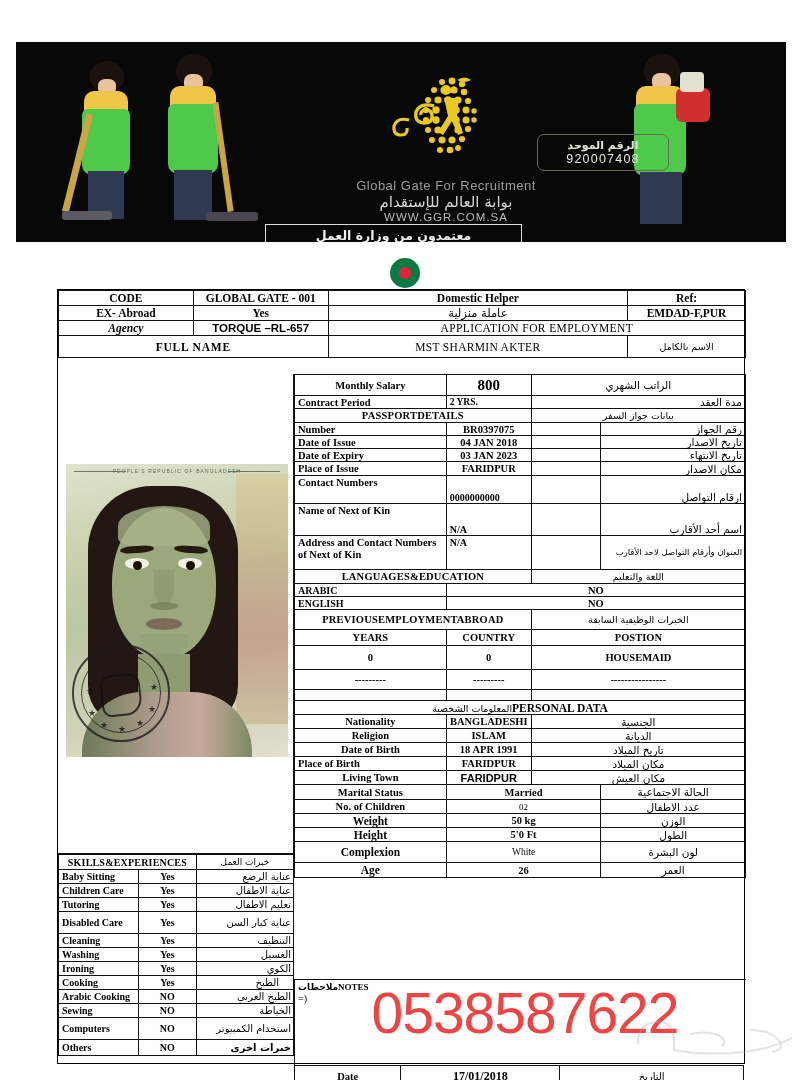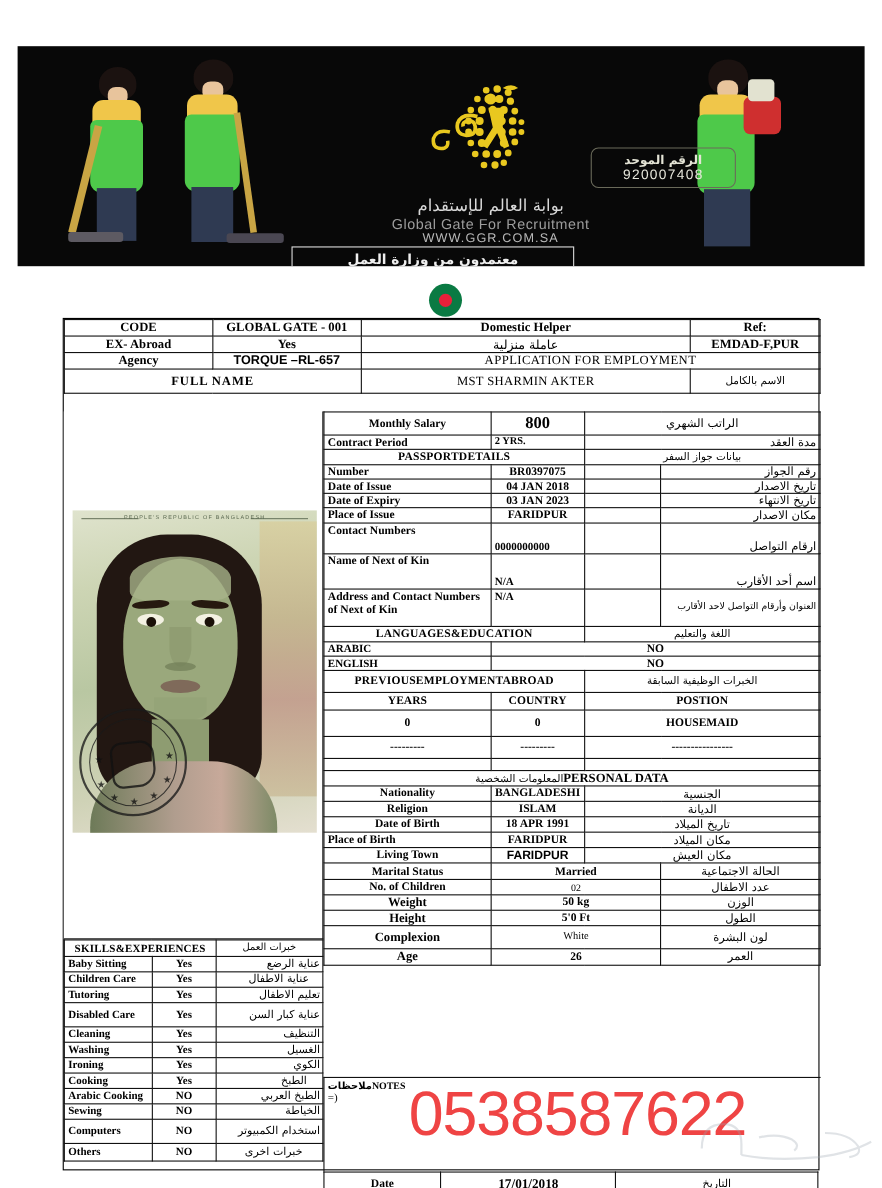--- a/index.html
+++ b/index.html
@@ -245,22 +245,22 @@
         <path d="M80 36 l4 18 l-10 16 l5 3 l9 -14 l6 14 l5 -2 l-6 -18 l2 -17 z"></path>
         <circle cx="82" cy="28" r="5"></circle>
         <path d="M70 44 q-14 -4 -18 6 q-2 10 8 11 q9 0 8 -8 q-1 -6 -7 -5 q-5 1 -4 5" fill="none" stroke="#e9c81f" stroke-width="3.4"></path>
         <path d="M45 58 q-12 -3 -15 6 q-1 9 7 9 q7 0 6 -7" fill="none" stroke="#e9c81f" stroke-width="3.2"></path>
         <path d="M93 18 q8 -5 14 0 q-7 4 -14 0 z"></path>
       </g>
     </svg>
   </div>
 
   <div id="logo-text">
+    <div id="logo-en">Global Gate For Recruitment</div>
     <div id="logo-ar">بوابة العالم للإستقدام</div>
-    <div id="logo-en">Global Gate For Recruitment</div>
     <div id="logo-url">WWW.GGR.COM.SA</div>
   </div>
 
   <div id="unified-box">
     <div id="unified-label">الرقم الموحد</div>
     <div id="unified-num">920007408</div>
   </div>
 
   <div id="ministry-box">
     <div id="min-1">معتمدون من وزارة العمل</div>
@@ -283,21 +283,21 @@
       <td style="width:300px;" class="ctr hdr-b">Domestic Helper</td>
       <td style="width:118px;" class="ctr hdr-b">Ref:</td>
     </tr>
     <tr>
       <td class="ctr hdr-b">EX- Abroad</td>
       <td class="ctr hdr-b">Yes</td>
       <td class="ar">عاملة منزلية</td>
       <td class="ctr hdr-b">EMDAD-F,PUR</td>
     </tr>
     <tr>
-      <td style="width:44px;" class="ctr hdr-b">Agency</td>
+      <td style="width:44px;font-style:italic;" class="ctr hdr-b">Agency</td>
       <td style="width:91px;" class="ctr"><span style="font-family:'Liberation Sans',sans-serif;font-size:11.5px;font-weight:bold;">TORQUE –RL-657</span></td>
       <td colspan="2" id="app-title">APPLICATION FOR EMPLOYMENT</td>
     </tr>
     <tr>
       <td colspan="2" id="fullname-lbl" style="height:22px;">FULL NAME</td>
       <td id="fullname-val" style="width:200px;">MST SHARMIN AKTER</td>
       <td class="ar" style="font-size:9.5px;">الاسم بالكامل</td>
     </tr>
   </tbody>
     </table>
@@ -510,21 +510,21 @@
       <td class="ar" style="width:98px;font-size:9px;">خبرات العمل</td>
     </tr>
     <tr>
       <td class="sk-name" style="width:80px;">Baby Sitting</td>
       <td class="sk-val" style="width:58px;">Yes</td>
       <td class="ar-r" style="padding-right:2px;">عناية الرضع</td>
     </tr>
     <tr>
       <td class="sk-name">Children Care</td>
       <td class="sk-val">Yes</td>
-      <td class="ar-r" style="padding-right:12px;">عناية الاطفال</td>
+      <td class="ar-r" style="padding-right:2px;">عناية الاطفال</td>
     </tr>
     <tr>
       <td class="sk-name">Tutoring</td>
       <td class="sk-val">Yes</td>
       <td class="ar-r" style="padding-right:2px;">تعليم الاطفال</td>
     </tr>
     <tr>
       <td class="sk-name" style="height:22px;">Disabled Care</td>
       <td class="sk-val">Yes</td>
       <td class="ar-r" style="padding-right:2px;line-height:1.1;">عناية كبار السن</td>
@@ -560,21 +560,21 @@
       <td class="ar-r" style="padding-right:2px;">الخياطة</td>
     </tr>
     <tr>
       <td class="sk-name" style="height:22px;">Computers</td>
       <td class="sk-val">NO</td>
       <td class="ar-r" style="padding-right:2px;line-height:1.1;">استخدام الكمبيوتر</td>
     </tr>
     <tr>
       <td class="sk-name" style="height:16px;">Others</td>
       <td class="sk-val">NO</td>
-      <td class="ar-r" style="padding-right:18px;">خبرات اخرى</td>
+      <td class="ar-r" style="padding-right:2px;font-weight:bold;">خبرات اخرى</td>
     </tr>
   </tbody>
     </table>
 
   <div id="notes-block" style="border-left:1px solid #111;border-top:1px solid #111;">
     <span id="notes-lbl">
       <span class="ar" style="font-size:9px;">ملاحظات</span><span>NOTES</span>
     </span>
     <span id="notes-lbl2">=)</span>
     <div id="phone-overlay">0538587622</div>

